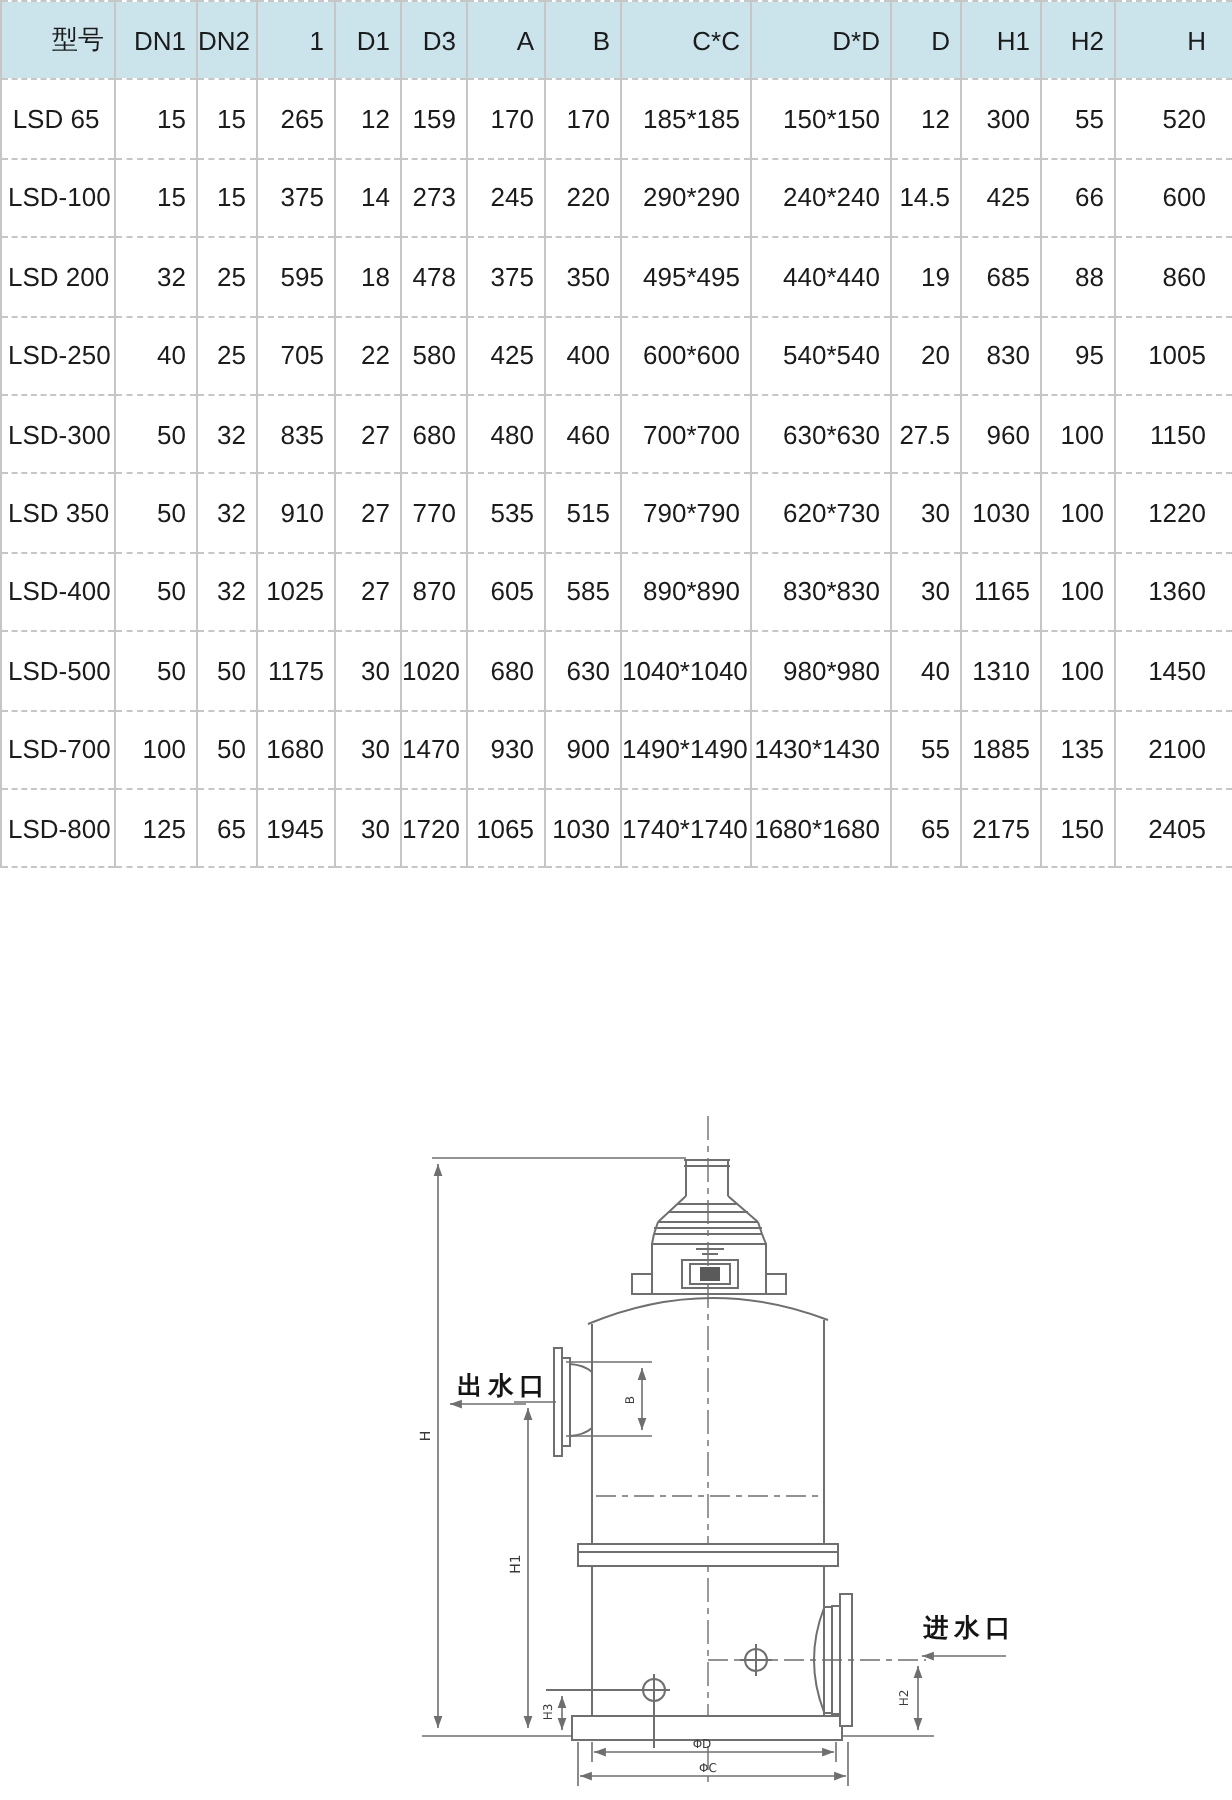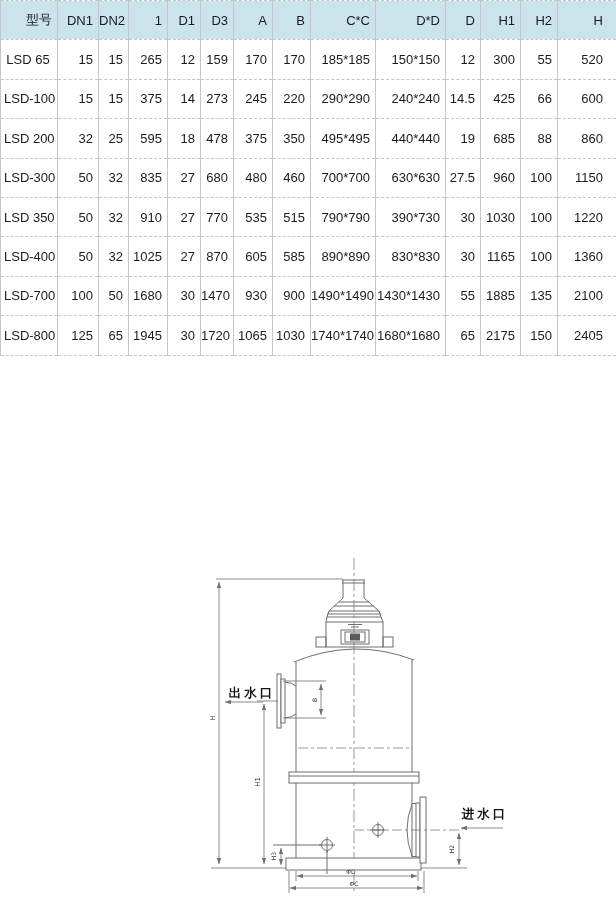--- a/index.html
+++ b/index.html
@@ -119,20 +119,36 @@
         <td data-name="cell">375</td>
         <td data-name="cell">350</td>
         <td data-name="cell">495*495</td>
         <td data-name="cell">440*440</td>
         <td data-name="cell">19</td>
         <td data-name="cell">685</td>
         <td data-name="cell">88</td>
         <td data-name="cell">860</td>
       </tr>
       <tr data-name="table-row">
+        <td data-name="model-cell" class="model">LSD-250</td>
+        <td data-name="cell">40</td>
+        <td data-name="cell">25</td>
+        <td data-name="cell">705</td>
+        <td data-name="cell">22</td>
+        <td data-name="cell">580</td>
+        <td data-name="cell">425</td>
+        <td data-name="cell">400</td>
+        <td data-name="cell">600*600</td>
+        <td data-name="cell">540*540</td>
+        <td data-name="cell">20</td>
+        <td data-name="cell">830</td>
+        <td data-name="cell">95</td>
+        <td data-name="cell">1005</td>
+      </tr>
+      <tr data-name="table-row">
         <td data-name="model-cell" class="model">LSD-300</td>
         <td data-name="cell">50</td>
         <td data-name="cell">32</td>
         <td data-name="cell">835</td>
         <td data-name="cell">27</td>
         <td data-name="cell">680</td>
         <td data-name="cell">480</td>
         <td data-name="cell">460</td>
         <td data-name="cell">700*700</td>
         <td data-name="cell">630*630</td>
@@ -144,41 +160,57 @@
       <tr data-name="table-row">
         <td data-name="model-cell" class="model">LSD 350</td>
         <td data-name="cell">50</td>
         <td data-name="cell">32</td>
         <td data-name="cell">910</td>
         <td data-name="cell">27</td>
         <td data-name="cell">770</td>
         <td data-name="cell">535</td>
         <td data-name="cell">515</td>
         <td data-name="cell">790*790</td>
-        <td data-name="cell">390*730</td>
+        <td data-name="cell">620*730</td>
         <td data-name="cell">30</td>
         <td data-name="cell">1030</td>
         <td data-name="cell">100</td>
         <td data-name="cell">1220</td>
       </tr>
       <tr data-name="table-row">
         <td data-name="model-cell" class="model">LSD-400</td>
         <td data-name="cell">50</td>
         <td data-name="cell">32</td>
         <td data-name="cell">1025</td>
         <td data-name="cell">27</td>
         <td data-name="cell">870</td>
         <td data-name="cell">605</td>
         <td data-name="cell">585</td>
         <td data-name="cell">890*890</td>
         <td data-name="cell">830*830</td>
         <td data-name="cell">30</td>
         <td data-name="cell">1165</td>
         <td data-name="cell">100</td>
         <td data-name="cell">1360</td>
+      </tr>
+      <tr data-name="table-row">
+        <td data-name="model-cell" class="model">LSD-500</td>
+        <td data-name="cell">50</td>
+        <td data-name="cell">50</td>
+        <td data-name="cell">1175</td>
+        <td data-name="cell">30</td>
+        <td data-name="cell">1020</td>
+        <td data-name="cell">680</td>
+        <td data-name="cell">630</td>
+        <td data-name="cell">1040*1040</td>
+        <td data-name="cell">980*980</td>
+        <td data-name="cell">40</td>
+        <td data-name="cell">1310</td>
+        <td data-name="cell">100</td>
+        <td data-name="cell">1450</td>
       </tr>
       <tr data-name="table-row">
         <td data-name="model-cell" class="model">LSD-700</td>
         <td data-name="cell">100</td>
         <td data-name="cell">50</td>
         <td data-name="cell">1680</td>
         <td data-name="cell">30</td>
         <td data-name="cell">1470</td>
         <td data-name="cell">930</td>
         <td data-name="cell">900</td>

